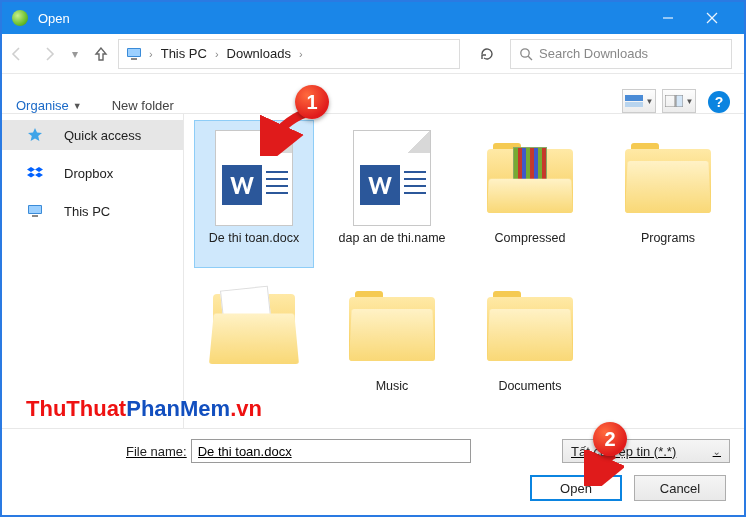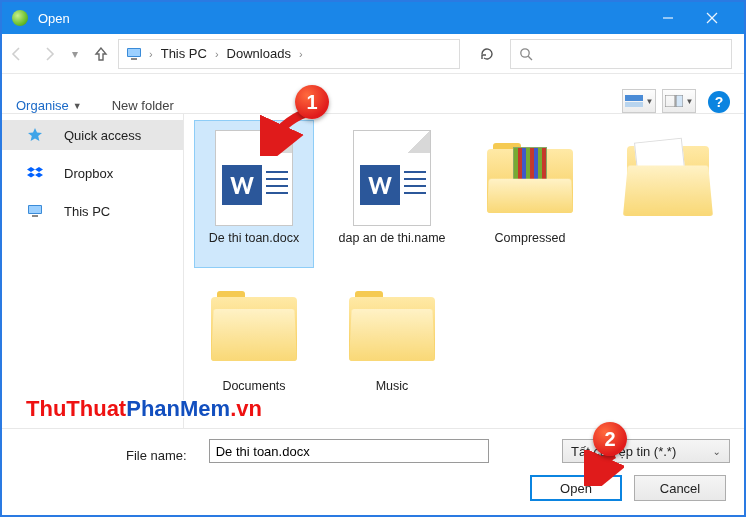--- a/index.html
+++ b/index.html
@@ -38,21 +38,21 @@
 .side-item.selected { background: #e6e6e6; }
 .side-item .s-ic { width: 18px; height: 18px; display: flex; align-items: center; justify-content: center; }
 
 .filegrid { flex: 1; padding: 6px 10px; display: flex; flex-wrap: wrap; align-content: flex-start; gap: 0 18px; overflow: hidden; }
 .fileitem { width: 120px; height: 148px; display: flex; flex-direction: column; align-items: center; padding-top: 6px; text-align: center; font-size: 12.5px; color: #222; border: 1px solid transparent; }
 .fileitem.selected { background: #cfe8fc; border: 1px solid #8ecdf7; }
 .fileitem .icon-slot { width: 92px; height: 102px; display: flex; align-items: center; justify-content: center; }
 .fileitem .label { padding: 2px 4px; line-height: 1.25; max-height: 34px; overflow: hidden; }
 
 .footer { border-top: 1px solid #e8e8e8; padding: 10px 14px 14px; display: flex; flex-direction: column; gap: 12px; }
-.footer-row1 { display: flex; align-items: flex-end; gap: 22px; }
+.footer-row1 { display: flex; align-items: center; gap: 4px; text-decoration: underline; }
 .footer-row1 .fn-label { font-size: 13px; color: #222; margin-left: 110px; }
 .footer-row1 input { height: 24px; border: 1px solid #9a9a9a; padding: 0 6px; font-size: 13px; width: 280px; }
 .footer-row1 .filetype { flex: 1; }
 .combo { height: 24px; border: 1px solid #adadad; background: linear-gradient(#f5f5f5,#e9e9e9); display: flex; align-items: center; padding: 0 8px; font-size: 13px; color: #222; width: 168px; justify-content: space-between; }
 .footer-row2 { display: flex; justify-content: flex-end; gap: 12px; padding-right: 4px; }
 .btn { height: 26px; min-width: 92px; border: 1px solid #adadad; background: linear-gradient(#f5f5f5,#e9e9e9); font-size: 13px; color: #222; display: flex; align-items: center; justify-content: center; }
 .btn.primary { border: 2px solid #0b84e0; background: #fff; }
 
 .anno { position: absolute; width: 34px; height: 34px; border-radius: 50%; background: radial-gradient(circle at 35% 30%, #ff6a3d, #e01b1b 70%); color: #fff; font-weight: bold; font-size: 20px; display: flex; align-items: center; justify-content: center; box-shadow: 0 2px 4px rgba(0,0,0,.35); z-index: 50; }
 .arrow { position: absolute; z-index: 49; }
@@ -135,20 +135,21 @@
             <path d="M3 8a5 5 0 1 1 2 4" fill="none" stroke="#555" stroke-width="1.4"></path>
             <path d="M3 13 L3 9 L7 9" fill="none" stroke="#555" stroke-width="1.4"></path>
           </svg>
         </div>
 
     <div class="searchbox">
       <svg class="s-icon" width="14" height="14" viewBox="0 0 14 14">
             <circle cx="6" cy="6" r="4.2" fill="none" stroke="#888" stroke-width="1.3"></circle>
             <line x1="9.2" y1="9.2" x2="13" y2="13" stroke="#888" stroke-width="1.3"></line>
           </svg>
+      <span>Search Downloads</span>
     </div>
   </div>
 
   <div class="toolbar">
     <div class="org">
       <span>Organise</span>
       <span style="font-size:9px;color:#555">▼</span>
     </div>
     <div class="newf">New folder</div>
     <div class="spacer"></div>
@@ -227,47 +228,57 @@
                 <div class="tab"></div>
                 <div class="back"></div>
                 <div class="rar-strip"></div>
                 <div class="front" style="inset:34px 0 0 0"></div>
               </div>
             </div>
         <div class="label">Compressed</div>
       </div>
       <div class="fileitem">
         <div class="icon-slot">
+              <div class="folder">
+                <div class="tab"></div>
+                <div class="back"></div>
+                <div class="front"></div>
+              </div>
+            </div>
+        <div class="label">Programs</div>
+      </div>
+      <div class="fileitem">
+        <div class="icon-slot">
               <div class="openfolder">
                 <div class="back"></div>
                 <div class="sheet"></div>
                 <div class="front"></div>
               </div>
             </div>
         <div class="label"></div>
       </div>
       <div class="fileitem">
         <div class="icon-slot">
               <div class="folder">
                 <div class="tab"></div>
                 <div class="back"></div>
                 <div class="front"></div>
               </div>
             </div>
-        <div class="label">Documents</div>
+        <div class="label">Music</div>
       </div>
       <div class="fileitem">
         <div class="icon-slot">
               <div class="folder">
                 <div class="tab"></div>
                 <div class="back"></div>
                 <div class="front"></div>
               </div>
             </div>
-        <div class="label">Music</div>
+        <div class="label">Documents</div>
       </div>
     </div>
   </div>
 
   <div class="footer">
     <div class="footer-row1">
       <span class="fn-label">File name:</span>
       <input type="text" value="De thi toan.docx" style="">
       <div class="filetype"></div>
       <div class="combo">

